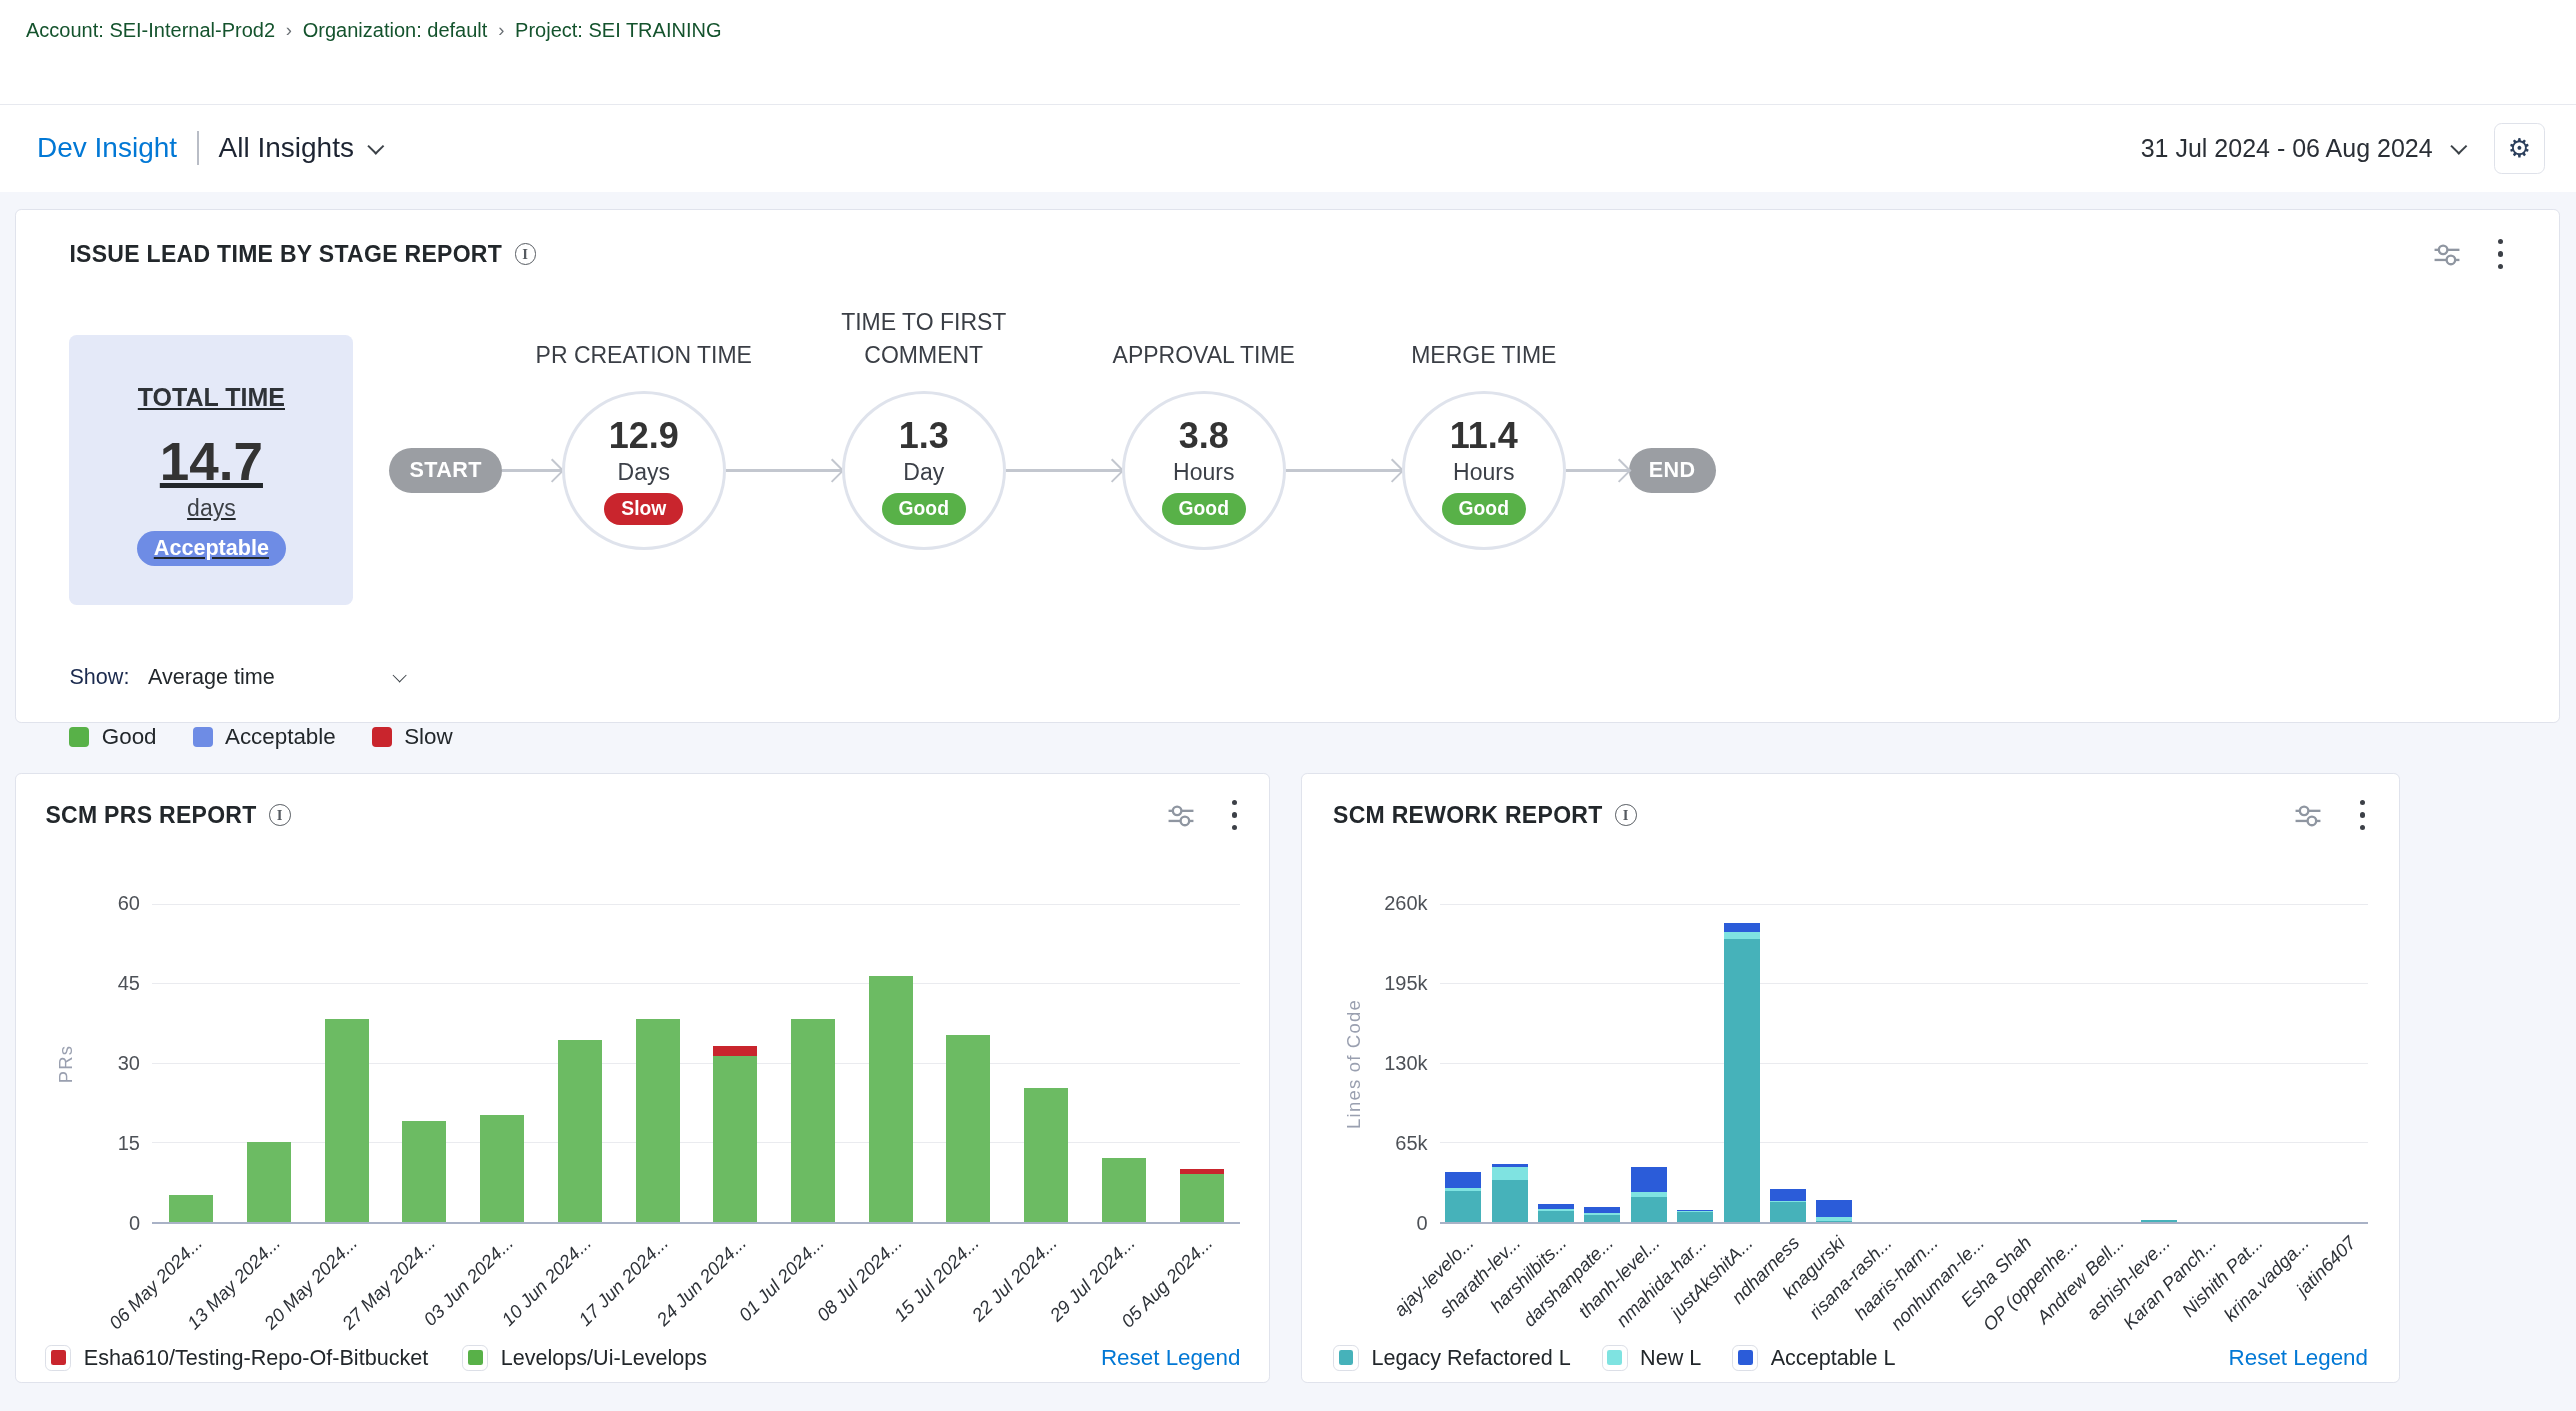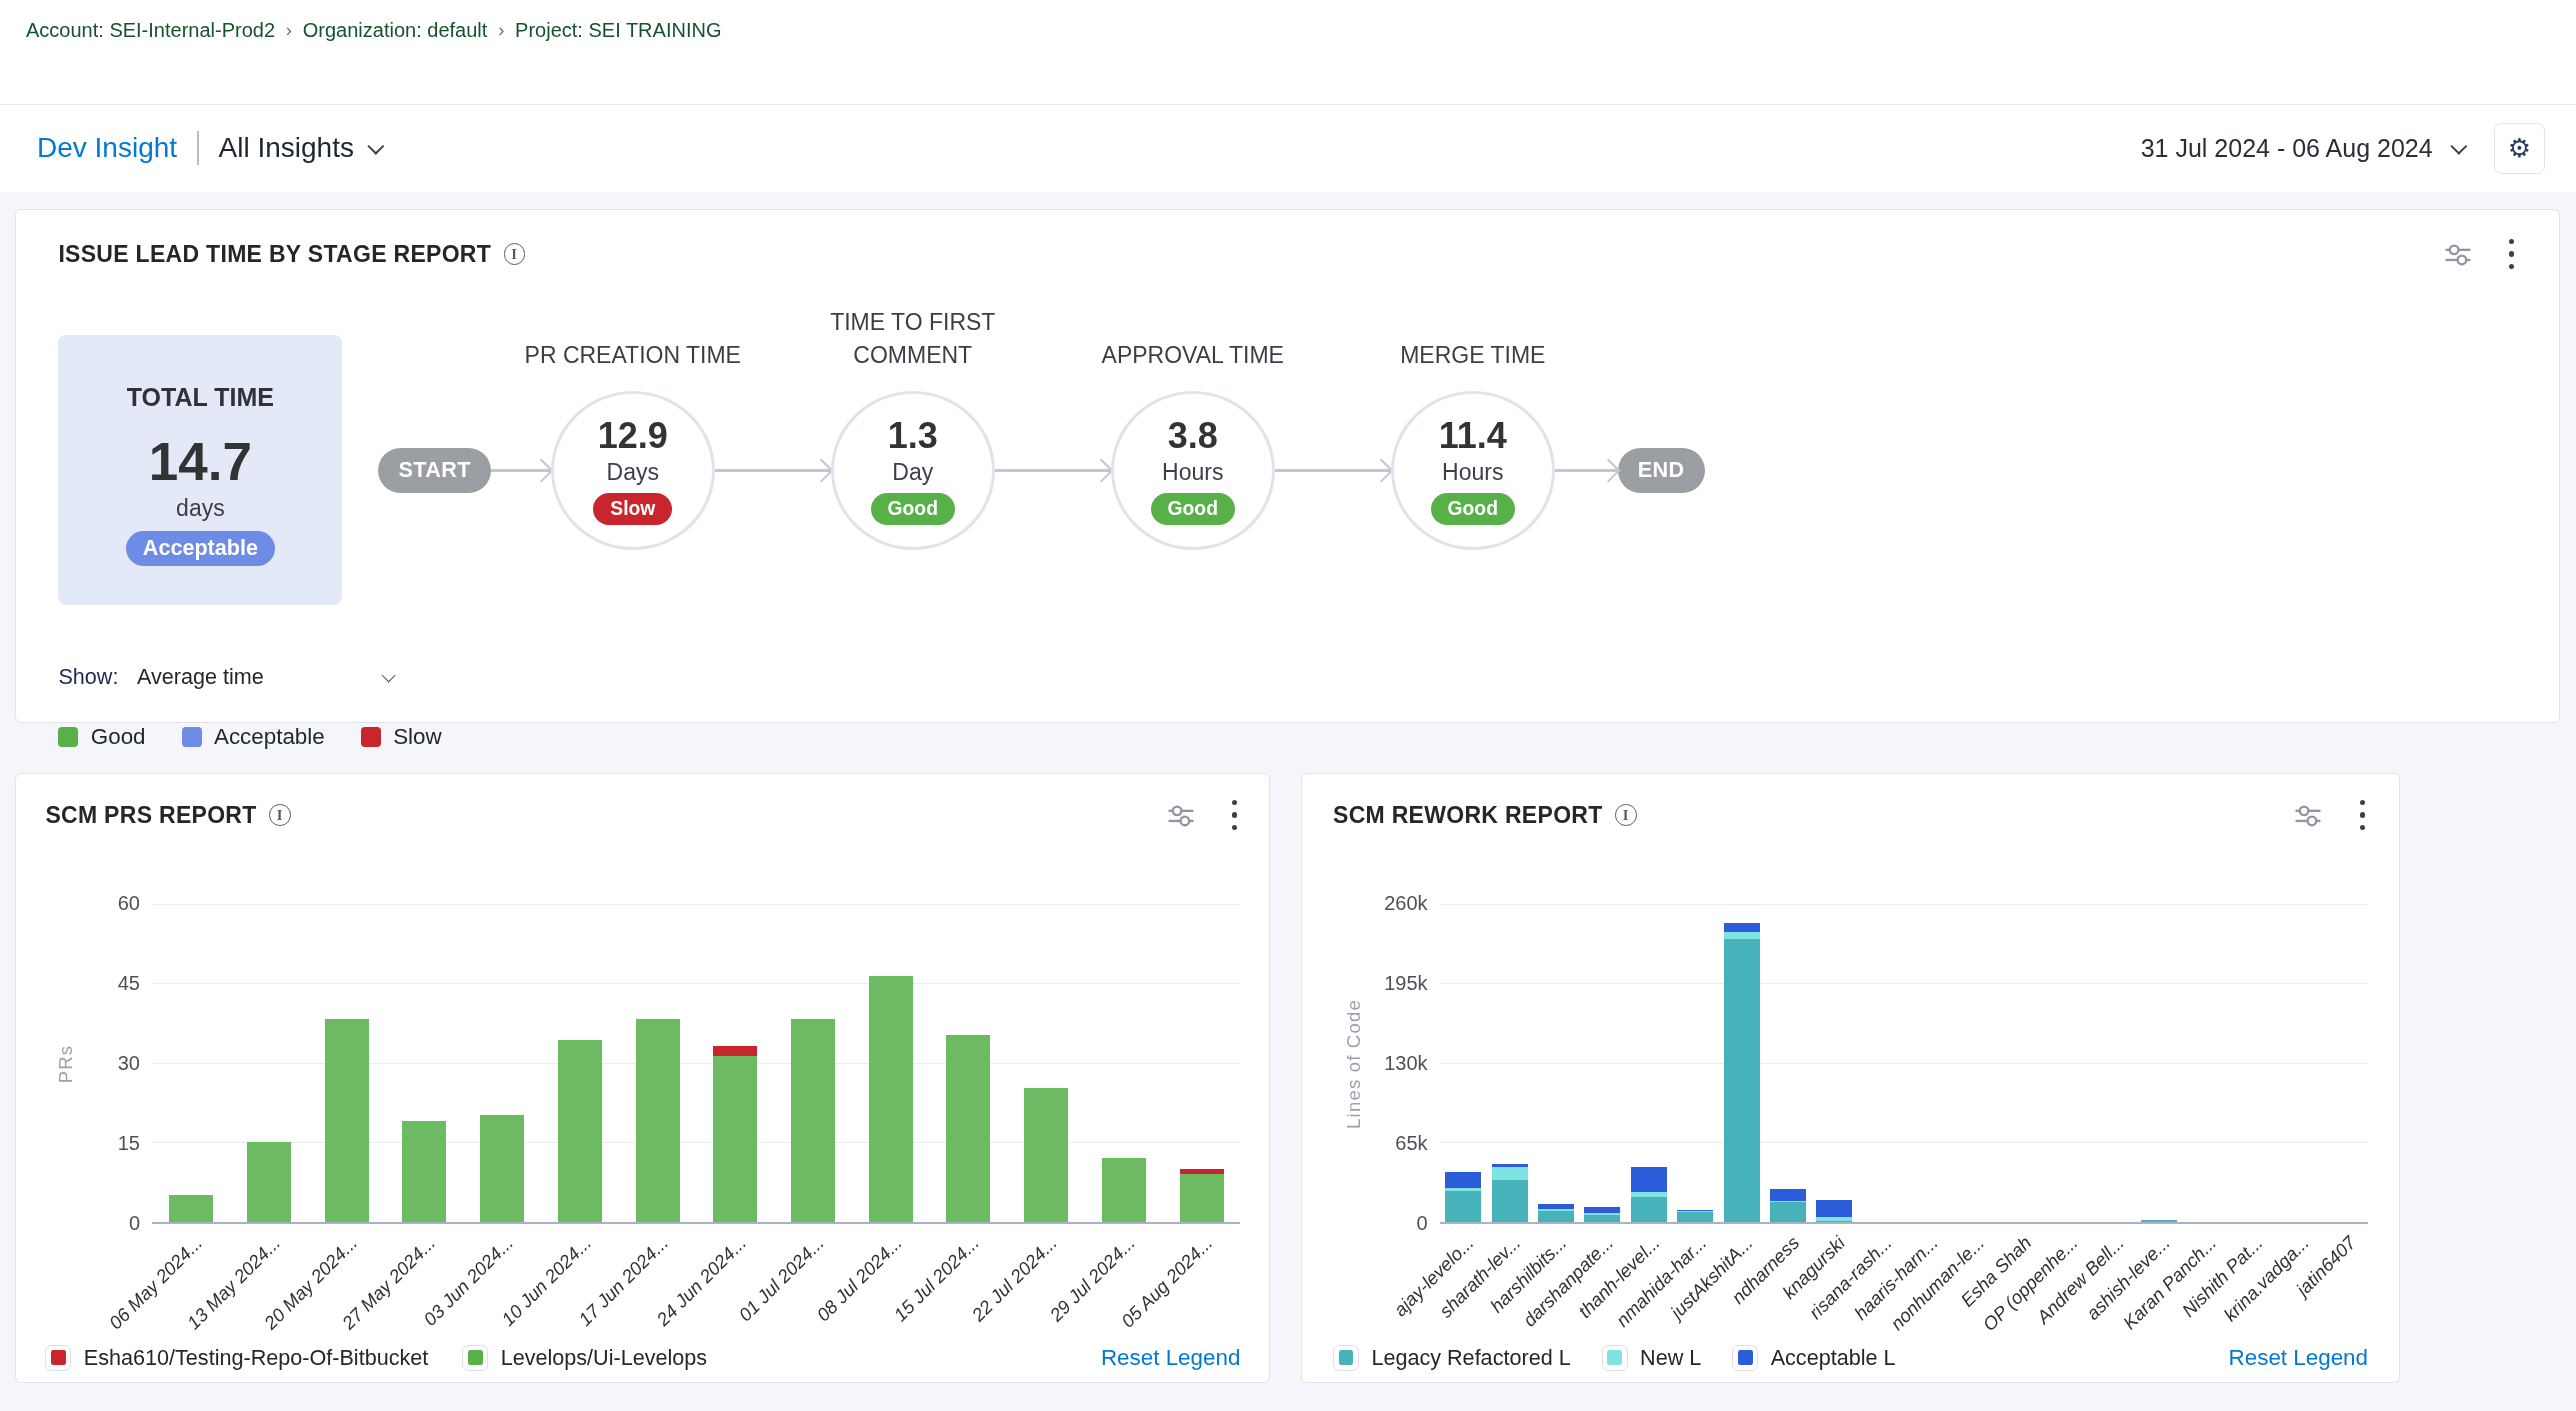--- a/index.html
+++ b/index.html
@@ -25,35 +25,35 @@
   .collection { color:#1d2432; font-size:28px; display:flex; align-items:center; gap:14px; }
   .right-controls { margin-left:auto; display:flex; align-items:center; gap:31px; }
   .date-range { font-size:25px; color:#2a2f36; display:flex; align-items:center; gap:18px; }
   .gear-btn { width:51px; height:51px; border:0.8px solid #dfe2ea; border-radius:7.7px;
               display:flex; align-items:center; justify-content:center;
               font-size:26px; color:#2b3f5c; background:#fff; cursor:pointer; }
 
   
   #main { position:absolute; top:192px; bottom:0; left:0; right:0; background:#f4f6fb; }
   .panel { position:absolute; background:#fff; border:0.8px solid #e0e3ec; border-radius:6.2px; }
-  #panel-lead   { left:15.4px;  top:17px;  width:2545px; height:514px; padding:26px 42px; }
+  #panel-lead   { left:15.4px;  top:17px;  width:2545px; height:514px; padding:26px 53px; }
   #panel-prs    { left:15.4px;  top:581px; width:1255px; height:610px; padding:23px 29px; }
   #panel-rework { left:1301px;top:581px; width:1099px; height:610px; padding:23px 31px; }
 
   .panel-head { display:flex; align-items:center; }
   .panel-title { font-size:23px; font-weight:600; letter-spacing:0.3px; color:#22272b;
                  display:flex; align-items:center; gap:12.4px; text-transform:uppercase; }
   .head-icons { margin-left:auto; display:flex; align-items:center; gap:34px; }
   .kebab { display:flex; flex-direction:column; gap:7px; cursor:pointer; padding:3.1px; }
   .kebab i { width:5.4px; height:5.4px; border-radius:50%; background:#3c4047; }
 
   
   .lead-body { display:flex; align-items:center; margin-top:36px; }
   .total-card { width:284px; height:270px; background:#e4e9f8; border-radius:7.7px;
-                display:flex; flex-direction:column; align-items:center; padding-top:48px; flex:none; }
+                display:flex; flex-direction:column; align-items:center; padding-top:48px; flex:none;text-decoration:underline; }
   .total-title { font-size:25px; font-weight:700; color:#2f3338; }
   .total-value { font-size:53px; font-weight:600; color:#333; margin-top:23px; line-height:1; }
   .total-unit  { font-size:23px; color:#3c4046; margin-top:6.2px; }
   .rating { color:#fff; border-radius:23px; padding:4.6px 17px; font-size:19.3px; font-weight:600; }
   .total-card .rating { margin-top:9.3px; font-size:21.6px; }
   .flow { display:flex; align-items:center; margin-left:36px; height:324px; }
   .term { background:#9b9ea3; color:#fff; font-weight:700; font-size:21.6px;
           padding:9.3px 20px; border-radius:25px; letter-spacing:0.4px; flex:none; }
   .arr { position:relative; height:2.3px; background:#c3c7cf; flex:none; }
   .arr::after { content:""; position:absolute; right:0.8px; top:-7px; width:14.7px; height:14.7px;

